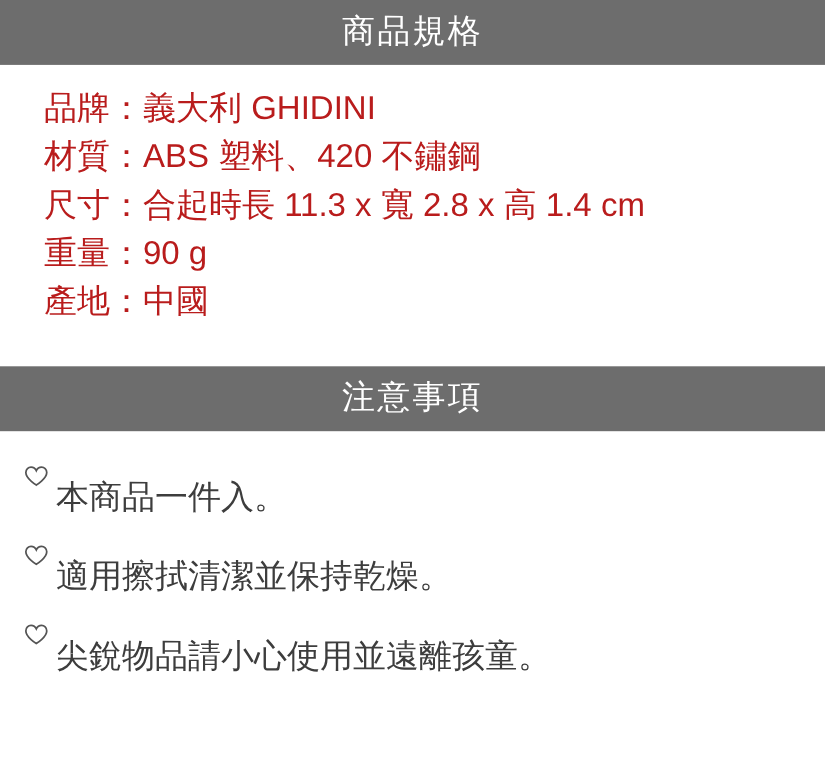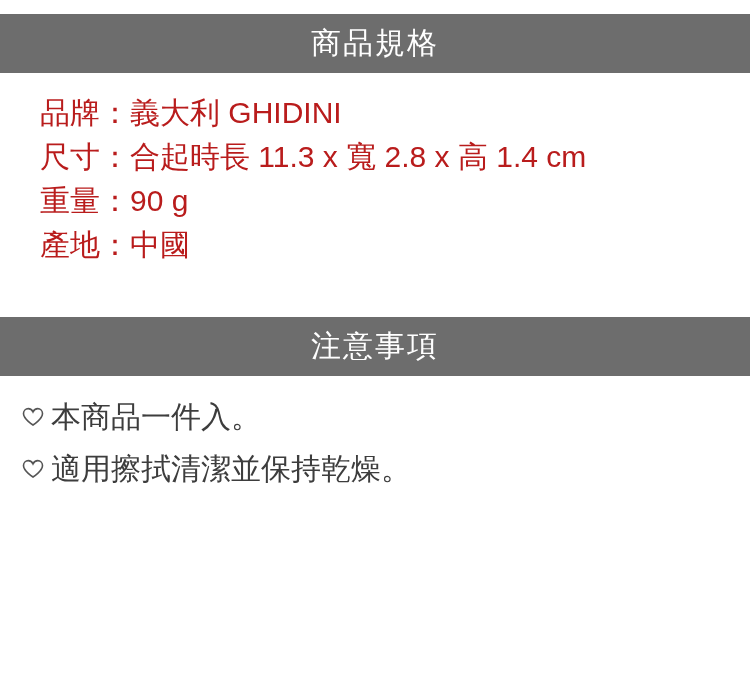--- a/index.html
+++ b/index.html
@@ -24,21 +24,20 @@
   }
   .section-header {
     background: #6d6d6d;
     color: #ffffff;
     text-align: center;
     font-size: 30px;
     line-height: 1;
     letter-spacing: 2px;
     padding: 14px 0 15px 0;
     font-weight: normal;
-    margin-top: 14px;
   }
   .spec-body {
     padding: 18px 0 14px 40px;
   }
   .spec-row {
     font-size: 30px;
     line-height: 1.47;
     color: #b91c1c;
     white-space: nowrap;
   }
@@ -68,36 +67,40 @@
     margin-top: 11px;
     margin-right: 3px;
     color: #555;
   }
   .note-bullet svg {
     display: block;
   }
   .note-text {
     flex: 1 1 auto;
     padding-right: 26px;
+    margin-top: 20px;
   }
   .note-text .cont {
     display: block;
     padding-left: 24px;
   }
 </style>
 </head>
 <body>
 
 <div class="page">
 
   <div class="section-header">商品規格</div>
 
   <div class="spec-body">
     <div class="spec-row">
       <span class="spec-label">品牌：</span><span class="spec-value">義大利 GHIDINI</span>
+    </div>
+    <div class="spec-row">
+      <span class="spec-label">材質：</span><span class="spec-value">ABS 塑料、420 不鏽鋼</span>
     </div>
     <div class="spec-row">
       <span class="spec-label">尺寸：</span><span class="spec-value">合起時長 11.3 x 寬 2.8 x 高 1.4 cm</span>
     </div>
     <div class="spec-row">
       <span class="spec-label">重量：</span><span class="spec-value">90 g</span>
     </div>
     <div class="spec-row">
       <span class="spec-label">產地：</span><span class="spec-value">中國</span>
     </div>
@@ -120,17 +123,25 @@
 
     <div class="note-item">
       <span class="note-bullet">
         <svg width="22" height="20" viewBox="0 0 22 20" fill="none" stroke="#555555" stroke-width="1.6">
           <path d="M11 18C11 18 1.5 12.2 1.5 6.6C1.5 3.6 3.8 1.6 6.2 1.6C8.1 1.6 10.1 2.8 11 4.8C11.9 2.8 13.9 1.6 15.8 1.6C18.2 1.6 20.5 3.6 20.5 6.6C20.5 12.2 11 18 11 18Z"></path>
         </svg>
       </span>
       <span class="note-text"><span>適用擦拭清潔並保持乾燥。</span></span>
     </div>
 
+    <div class="note-item">
+      <span class="note-bullet">
+        <svg width="22" height="20" viewBox="0 0 22 20" fill="none" stroke="#555555" stroke-width="1.6">
+          <path d="M11 18C11 18 1.5 12.2 1.5 6.6C1.5 3.6 3.8 1.6 6.2 1.6C8.1 1.6 10.1 2.8 11 4.8C11.9 2.8 13.9 1.6 15.8 1.6C18.2 1.6 20.5 3.6 20.5 6.6C20.5 12.2 11 18 11 18Z"></path>
+        </svg>
+      </span>
+      <span class="note-text"><span>尖銳物品請小心使用並遠離孩童。</span></span>
+    </div>
 
 
   </div>
 
 </div>
 
 </body></html>

